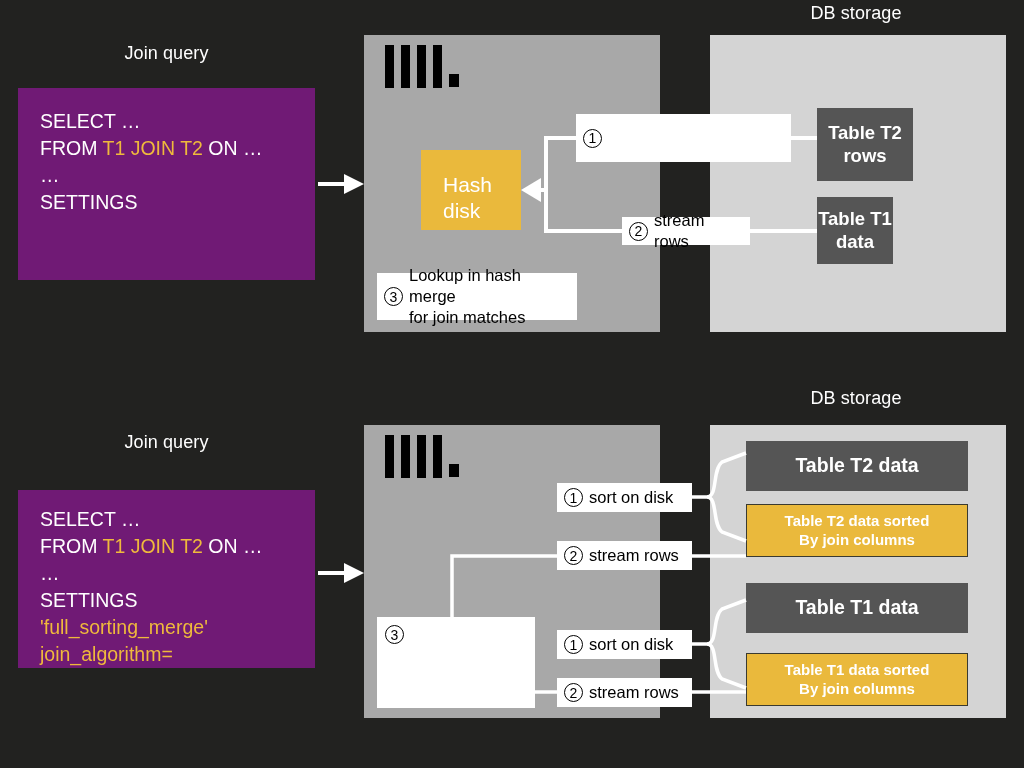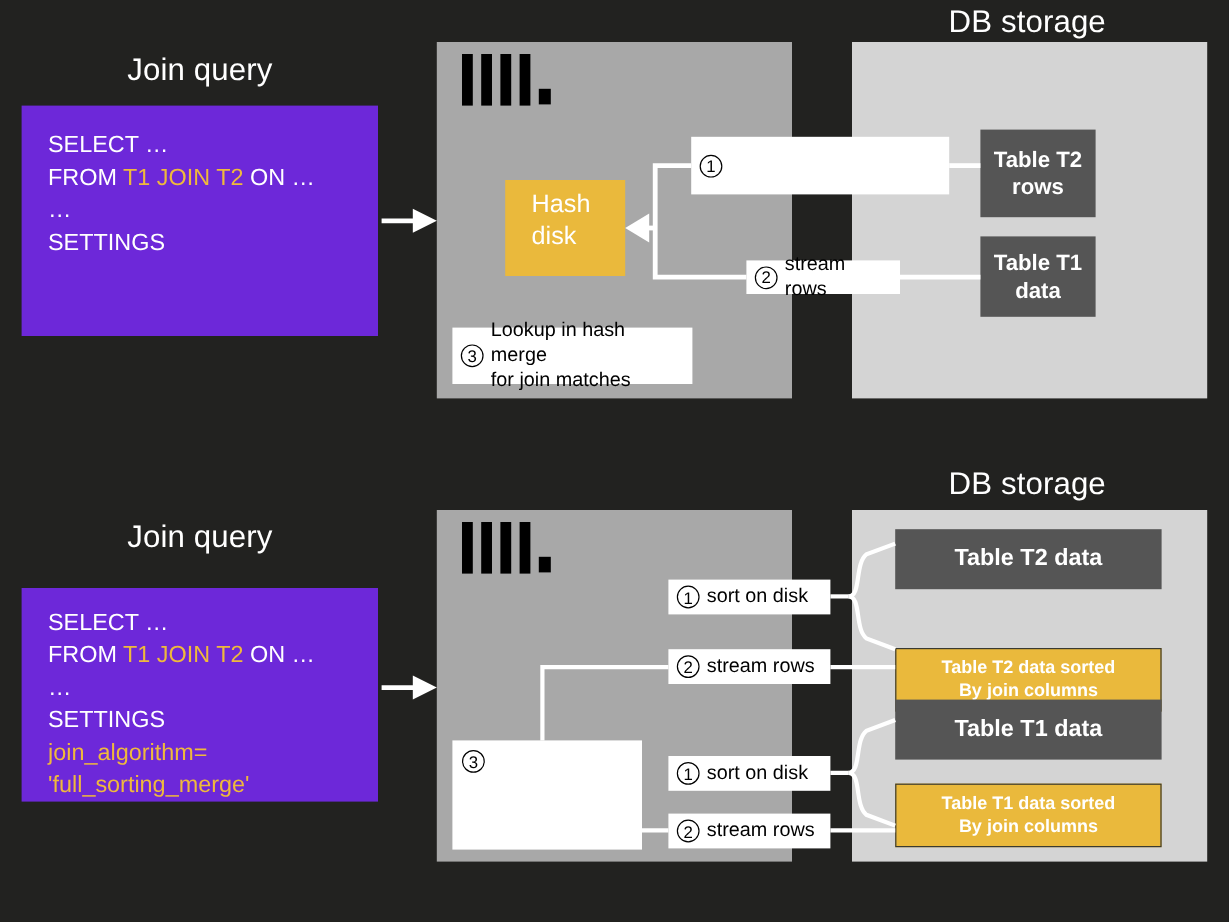--- a/index.html
+++ b/index.html
@@ -14,29 +14,29 @@
     background: #222220;
     overflow: hidden;
     font-family: "Liberation Sans", sans-serif;
     -webkit-font-smoothing: antialiased;
   }
   .abs { position: absolute; }
 
   
   .heading {
     color: #ffffff;
-    font-size: 26px;
+    font-size: 18px;
     text-align: center;
     letter-spacing: 0.1px;
     white-space: nowrap;
   }
 
   
   .query-box {
-    background: #6d28d9;
+    background: #701a75;
     color: #ffffff;
     font-size: 19.5px;
     line-height: 27px;
     box-sizing: border-box;
     padding: 20px 22px;
   }
   .query-box .kw-orange { color: #efb93c; }
   .q-line { white-space: nowrap; }
   .q-ellipsis { letter-spacing: 1px; }
 
@@ -86,21 +86,21 @@
     border: 1px solid #3a3a30;
   }
 
   
   .hash-table {
     background: #eab93c;
     color: #ffffff;
     font-size: 21px;
     line-height: 26px;
     box-sizing: border-box;
-    padding: 8px 0 0 22px;
+    padding: 22px 0 0 22px;
   }
 
   
   .callout {
     background: #ffffff;
     color: #000000;
     font-size: 16.5px;
     line-height: 21px;
     box-sizing: border-box;
     display: flex;
@@ -166,21 +166,21 @@
 
   <div class="abs hash-table" style="left:421px; top:150px; width:100px; height:80px;">
     <div>Hash</div>
     <div>disk</div>
   </div>
 
   <div class="abs tbl-dark" style="left:817px; top:108px; width:96px; height:73px; font-size:18.5px;">
     <span class="ctext" style="white-space:pre-line;">Table T2
 rows</span>
   </div>
-  <div class="abs tbl-dark" style="left:817px; top:197px; width:96px; height:67px; font-size:18.5px;">
+  <div class="abs tbl-dark" style="left:817px; top:197px; width:76px; height:67px; font-size:18.5px;">
     <span class="ctext" style="white-space:pre-line;">Table T1
 data</span>
   </div>
 
   <div class="abs callout pad" style="left:576px; top:114px; width:215px; height:48px;">
     <span class="badge">1</span>
   </div>
 
   <div class="abs callout pad" style="left:622px; top:217px; width:128px; height:28px;">
     <span class="badge">2</span>
@@ -207,28 +207,28 @@
     <span class="ch-bar" style="left:32px;"></span>
     <span class="ch-bar" style="left:48px;"></span>
     <span class="ch-dot" style="left:64px;"></span>
   </div>
 
   <div class="abs query-box" style="left:18px; top:490px; width:297px; height:178px; padding-top:16px;">
     <div class="q-line">SELECT …</div>
     <div class="q-line"><span>FROM </span><span class="kw-orange">T1 JOIN T2</span><span> ON …</span></div>
     <div class="q-line q-ellipsis">…</div>
     <div class="q-line">SETTINGS</div>
+    <div class="q-line kw-orange">'full_sorting_merge'</div>
     <div class="q-line kw-orange">join_algorithm=</div>
-    <div class="q-line kw-orange">'full_sorting_merge'</div>
   </div>
 
   <div class="abs tbl-dark" style="left:746px; top:441px; width:222px; height:50px; font-size:19.5px;">
     <span class="ctext" style="white-space:pre-line;">Table T2 data</span>
   </div>
-  <div class="abs tbl-yellow" style="left:746px; top:540px; width:222px; height:53px; font-size:15px;">
+  <div class="abs tbl-yellow" style="left:746px; top:504px; width:222px; height:53px; font-size:15px;">
     <span class="ctext" style="white-space:pre-line;">Table T2 data sorted
 By join columns</span>
   </div>
   <div class="abs tbl-dark" style="left:746px; top:583px; width:222px; height:50px; font-size:19.5px;">
     <span class="ctext" style="white-space:pre-line;">Table T1 data</span>
   </div>
   <div class="abs tbl-yellow" style="left:746px; top:653px; width:222px; height:53px; font-size:15px;">
     <span class="ctext" style="white-space:pre-line;">Table T1 data sorted
 By join columns</span>
   </div>

